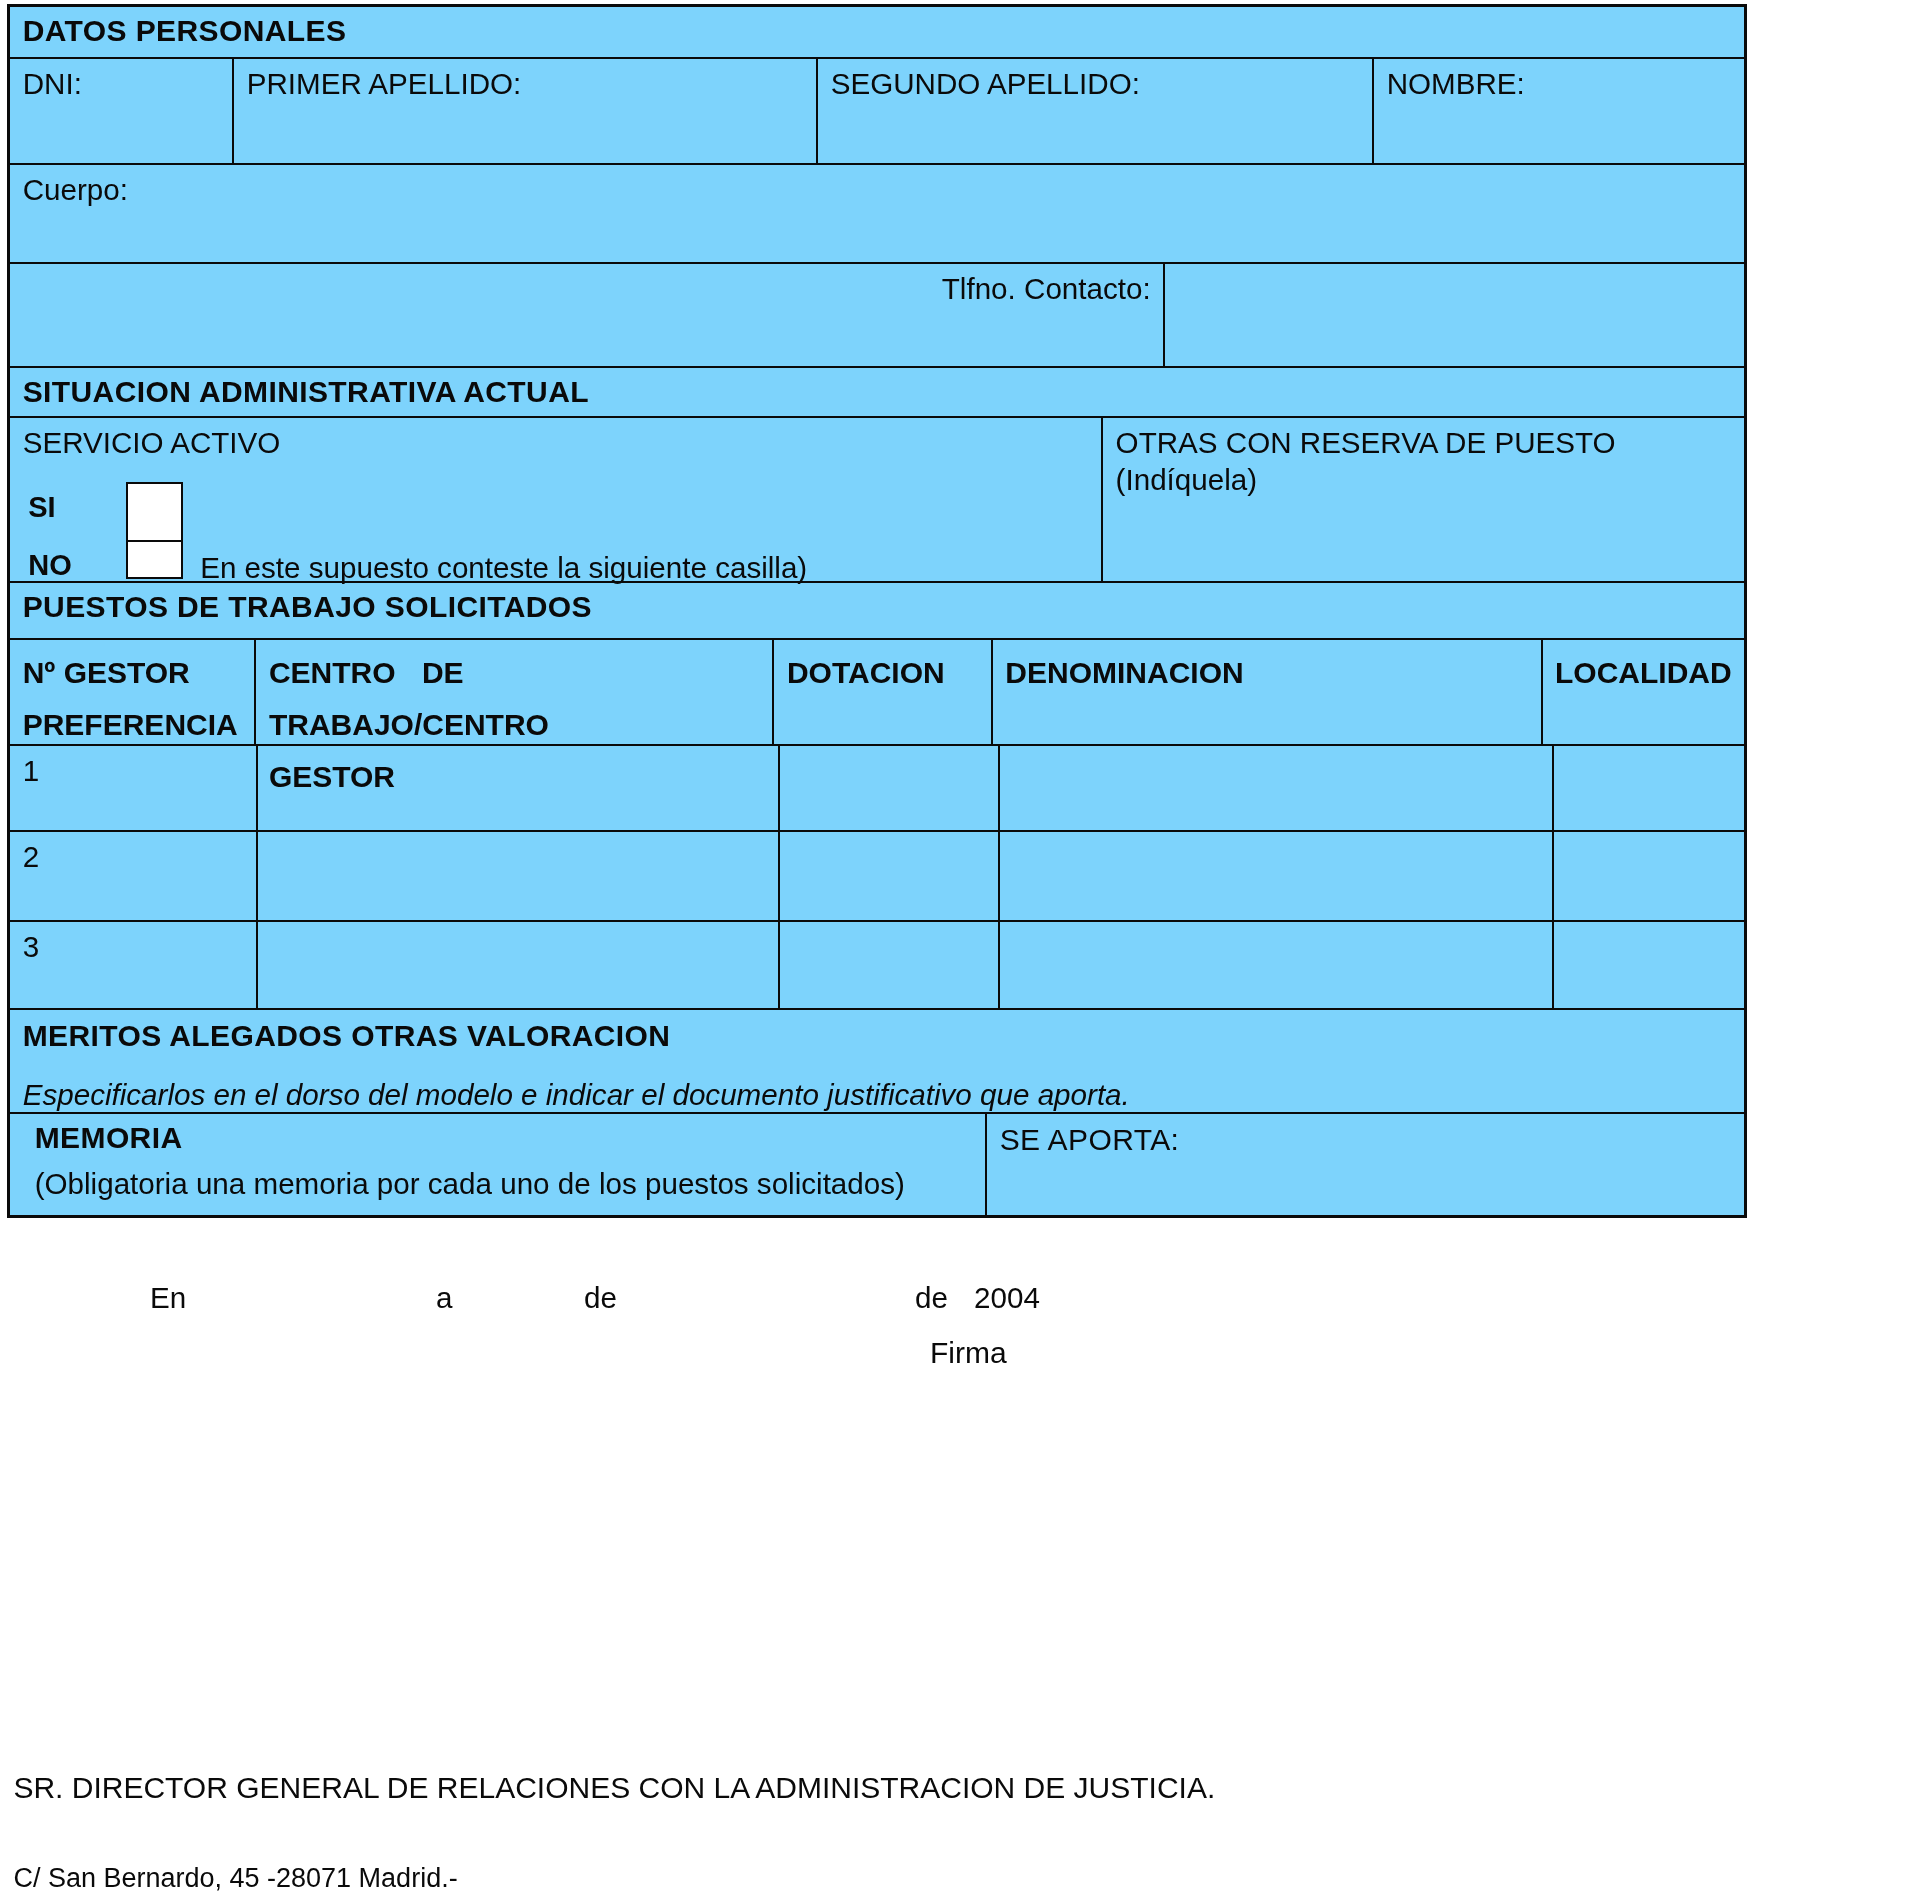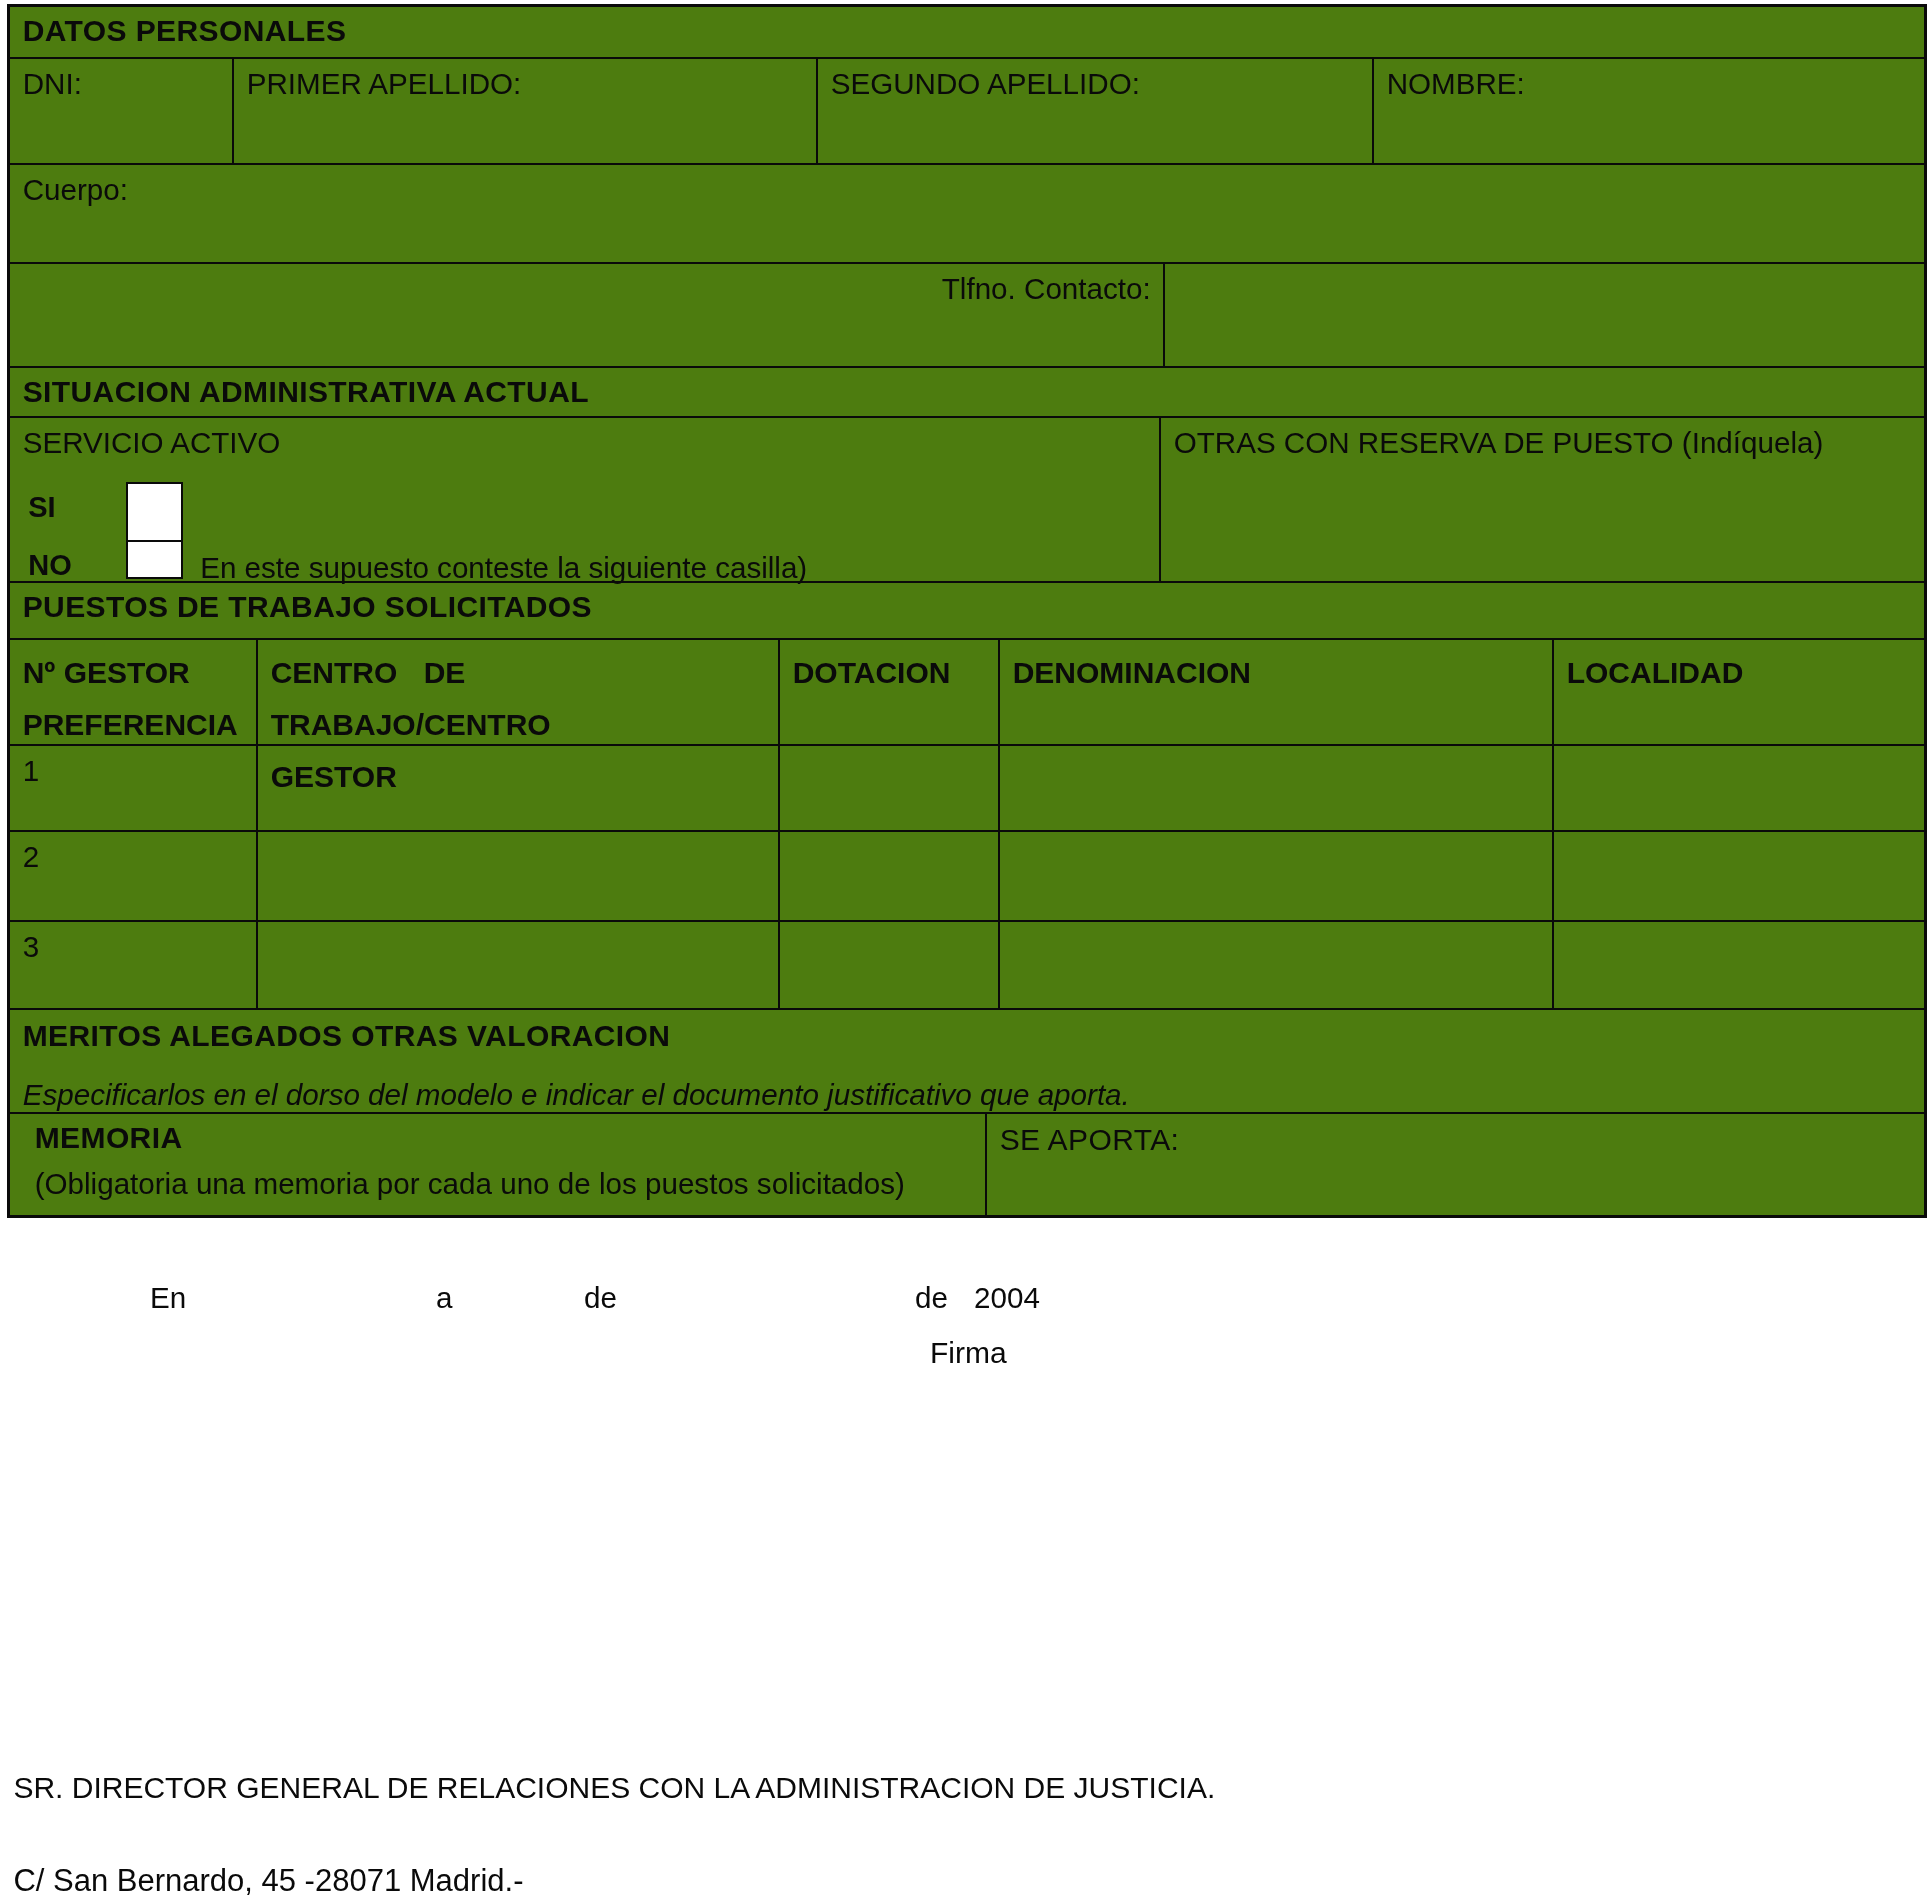--- a/index.html
+++ b/index.html
@@ -3,22 +3,22 @@
 <meta charset="utf-8">
 <style>
   html,body{margin:0;padding:0;}
   body{
     width:1930px;height:1903px;position:relative;background:#ffffff;
     font-family:"Liberation Sans", sans-serif;color:#0a0a0a;overflow:hidden;
     -webkit-font-smoothing:antialiased;
   }
   *{box-sizing:border-box;}
   .form-box{
-    position:absolute;left:7.2px;top:3.6px;width:1920px;height:1214px;
-    border:3.6px solid #0a0a0a;background:#4d7c0f;
+    position:absolute;left:7.2px;top:3.6px;width:1740px;height:1214px;
+    border:3.6px solid #0a0a0a;background:#7dd3fc;
   }
   .row{display:flex;border-bottom:2.7px solid #0a0a0a;width:100%;}
   .row:last-child{border-bottom:none;}
   .c{border-right:2.7px solid #0a0a0a;padding:7.2px 12.5px;position:relative;}
   .c:last-child{border-right:none;}
   .grow{flex:1 1 auto;}
   .lbl{font-size:29.6px;line-height:1.25;display:inline-block;}
   .hd{font-weight:bold;font-size:30px;letter-spacing:0.4px;}
   .thead .lbl{font-weight:bold;font-size:30px;line-height:52px;}
   .just1{word-spacing:18px;}
@@ -176,14 +176,14 @@
 </div>
 
 <span class="abs dateline" style="left:150px;top:1281px;">En</span>
 <span class="abs dateline" style="left:436px;top:1281px;">a</span>
 <span class="abs dateline" style="left:584px;top:1281px;">de</span>
 <span class="abs dateline" style="left:915px;top:1281px;">de</span>
 <span class="abs dateline" style="left:974px;top:1281px;">2004</span>
 <span class="abs dateline" style="left:930px;top:1336px;font-size:30px;">Firma</span>
 
 <span class="abs footer-line" style="left:13.4px;top:1771px;">SR. DIRECTOR GENERAL DE RELACIONES CON LA ADMINISTRACION DE JUSTICIA.</span>
-<span class="abs footer-line" style="left:13.4px;top:1863px;font-size:31px;">C/ San Bernardo, 45 -28071 Madrid.-</span>
+<span class="abs footer-line" style="left:13.4px;top:1863px;font-size:27px;">C/ San Bernardo, 45 -28071 Madrid.-</span>
 
 
 </body></html>

